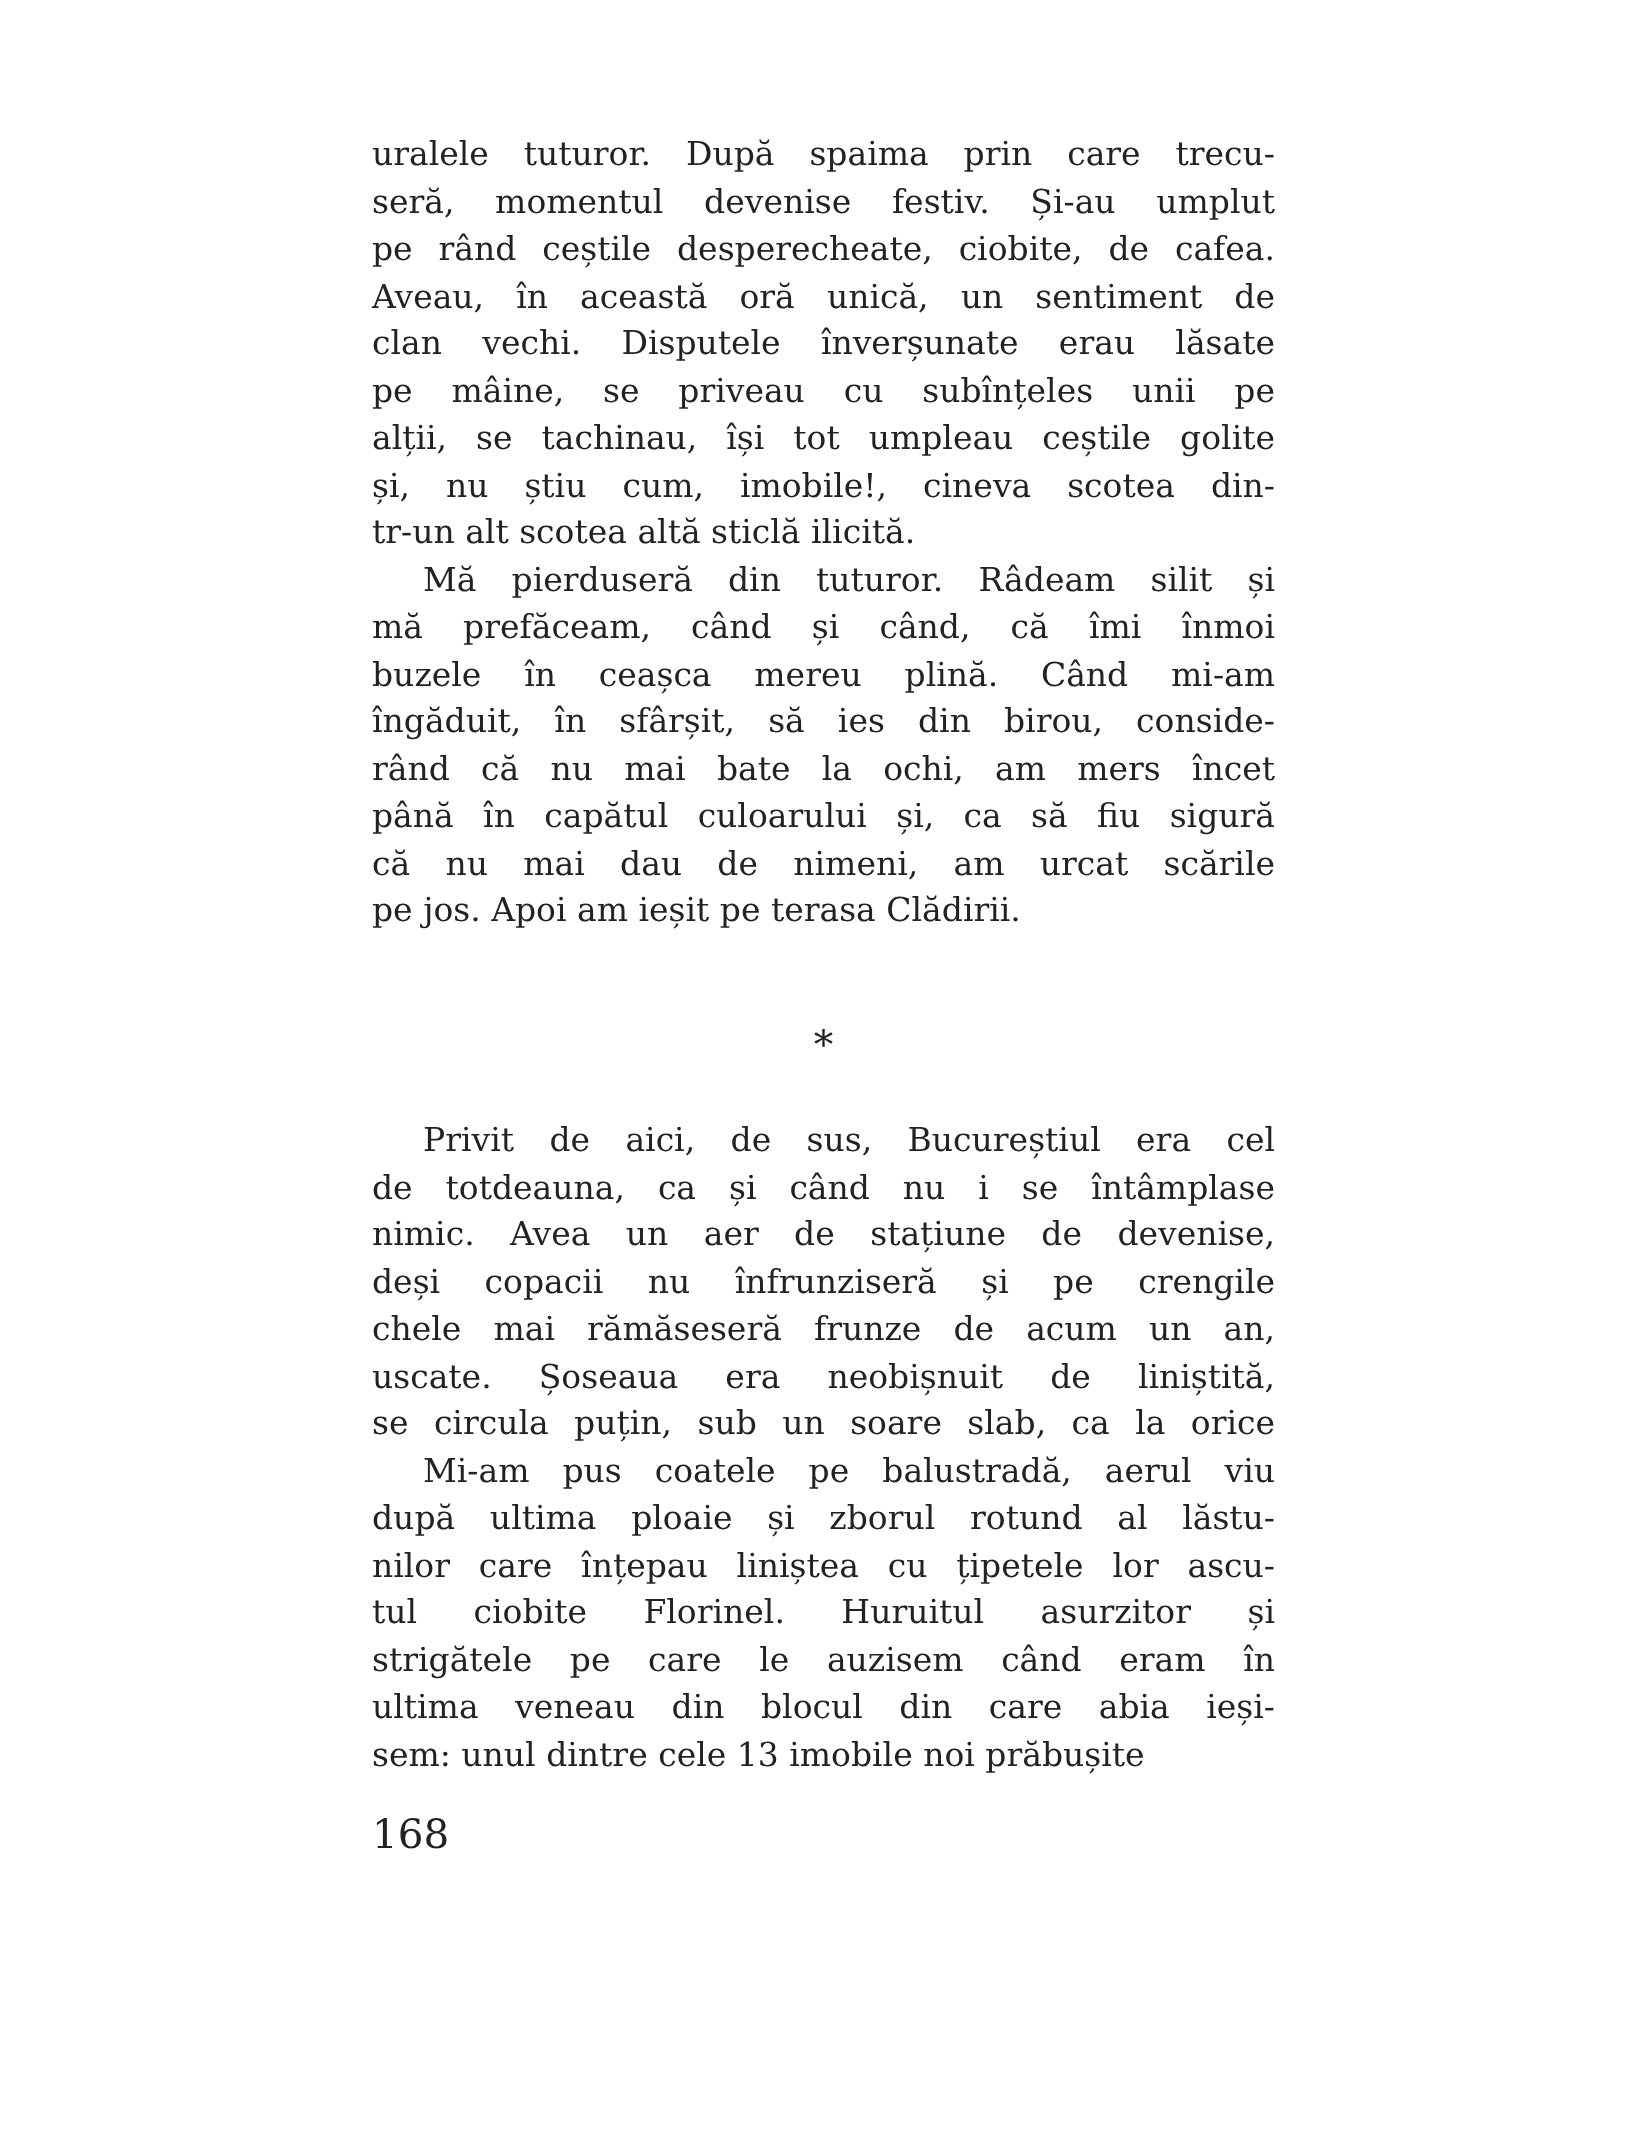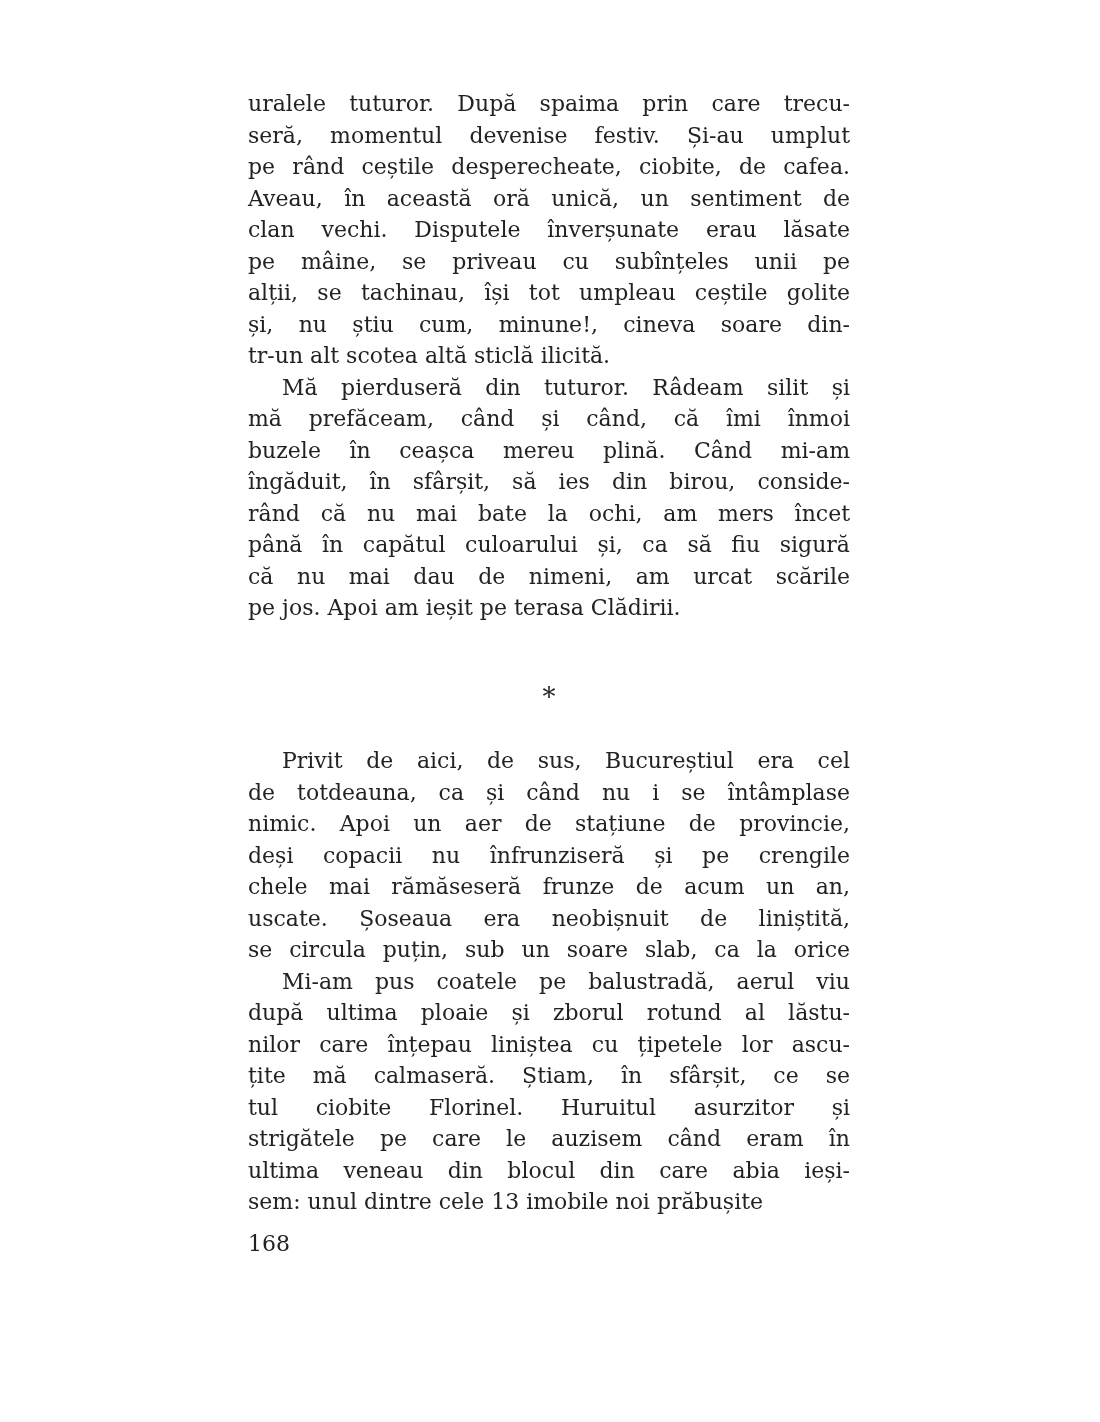--- a/index.html
+++ b/index.html
@@ -44,73 +44,72 @@
   .separator {
     margin-top: 58px;
     margin-bottom: 32px;
     line-height: 31.5px;
     font-size: 26px;
     text-align: center;
     text-align-last: center;
     color: #222222;
   }
   .page-number {
-    margin-top: 10px;
+    margin-top: 22px;
     line-height: 31.5px;
-    font-size: 22px;
+    font-size: 27px;
     text-align: left;
     color: #222222;
     font-family: "DejaVu Serif", "Liberation Serif", serif;
   }
 </style>
 </head>
 <body>
 
 <div class="page">
   <div class="text-block">
     <div>
         <div class="section">
           <div class="paragraph">
             <div class="line">uralele tuturor. După spaima prin care trecu-</div>
             <div class="line">seră, momentul devenise festiv. Și-au umplut</div>
             <div class="line">pe rând ceștile desperecheate, ciobite, de cafea.</div>
             <div class="line">Aveau, în această oră unică, un sentiment de</div>
             <div class="line">clan vechi. Disputele înverșunate erau lăsate</div>
             <div class="line">pe mâine, se priveau cu subînțeles unii pe</div>
             <div class="line">alții, se tachinau, își tot umpleau ceștile golite</div>
-            <div class="line">și, nu știu cum, minune!, cineva soare din-</div>
+            <div class="line">și, nu știu cum, imobile!, cineva scotea din-</div>
             <div class="line last">tr-un alt scotea altă sticlă ilicită.</div>
           </div>
           <div class="paragraph">
             <div class="line indent">Mă pierduseră din tuturor. Râdeam silit și</div>
             <div class="line">mă prefăceam, când și când, că îmi înmoi</div>
             <div class="line">buzele în ceașca mereu plină. Când mi-am</div>
             <div class="line">îngăduit, în sfârșit, să ies din birou, conside-</div>
             <div class="line">rând că nu mai bate la ochi, am mers încet</div>
             <div class="line">până în capătul culoarului și, ca să fiu sigură</div>
             <div class="line">că nu mai dau de nimeni, am urcat scările</div>
             <div class="line last">pe jos. Apoi am ieșit pe terasa Clădirii.</div>
           </div>
         </div>
         <div class="separator">*</div>
         <div class="section">
           <div class="paragraph">
             <div class="line indent">Privit de aici, de sus, Bucureștiul era cel</div>
             <div class="line">de totdeauna, ca și când nu i se întâmplase</div>
-            <div class="line">nimic. Apoi un aer de stațiune de provincie,</div>
+            <div class="line">nimic. Avea un aer de stațiune de devenise,</div>
             <div class="line">deși copacii nu înfrunziseră și pe crengile</div>
             <div class="line">chele mai rămăseseră frunze de acum un an,</div>
             <div class="line">uscate. Șoseaua era neobișnuit de liniștită,</div>
             <div class="line">se circula puțin, sub un soare slab, ca la orice</div>
           </div>
           <div class="paragraph">
             <div class="line indent">Mi-am pus coatele pe balustradă, aerul viu</div>
             <div class="line">după ultima ploaie și zborul rotund al lăstu-</div>
             <div class="line">nilor care înțepau liniștea cu țipetele lor ascu-</div>
-            <div class="line">țite mă calmaseră. Știam, în sfârșit, ce se</div>
             <div class="line">tul ciobite Florinel. Huruitul asurzitor și</div>
             <div class="line">strigătele pe care le auzisem când eram în</div>
             <div class="line">ultima veneau din blocul din care abia ieși-</div>
             <div class="line last">sem: unul dintre cele 13 imobile noi prăbușite</div>
           </div>
         </div>
       </div>
     <div class="page-number">168</div>
   </div>
 </div>

